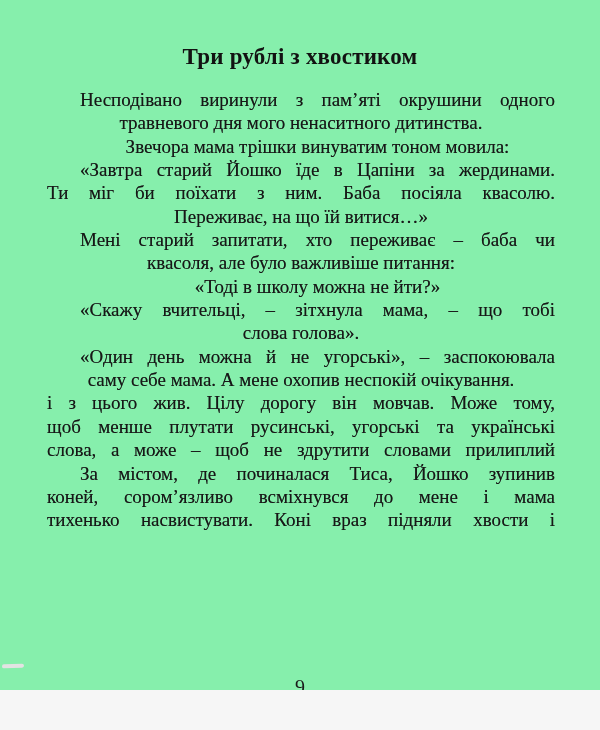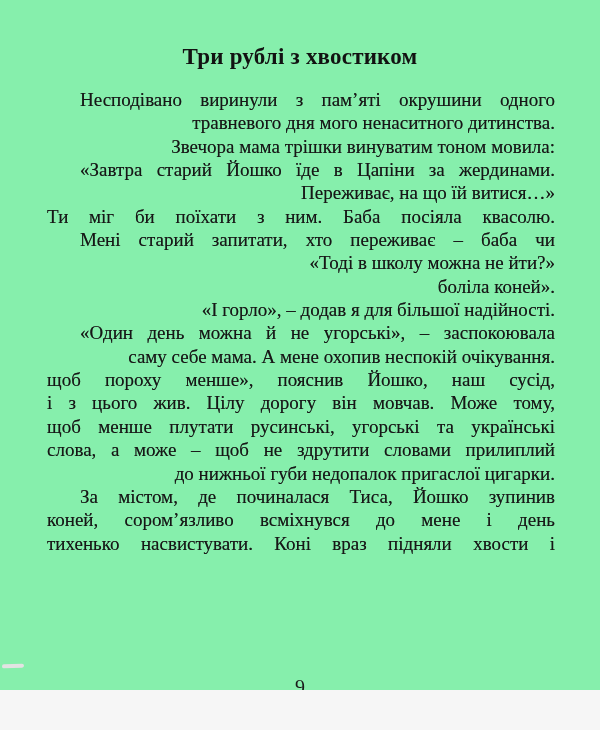--- a/index.html
+++ b/index.html
@@ -27,21 +27,21 @@
   .text-block {
     position: absolute;
     top: 88px;
     left: 47px;
     width: 508px;
   }
   .line {
     height: 23.35px;
     line-height: 23.35px;
     font-size: 19px;
-    text-align: right;
+    text-align: center;
     white-space: normal;
     overflow: hidden;
     color: #171717;
     text-shadow: 0 0 0.4px rgba(20,20,20,0.55);
   }
   .line.j {
     text-align: justify;
     text-align-last: justify;
   }
   .line.ind { text-indent: 33px; }
@@ -66,35 +66,34 @@
 
 <div class="page">
   <div class="title">Три рублі з хвостиком</div>
 
   <div class="text-block">
     <div>
         <div class="line j ind">Несподівано виринули з пам’яті окрушини одного</div>
         <div class="line">травневого дня мого ненаситного дитинства.</div>
         <div class="line ind">Звечора мама трішки винуватим тоном мовила:</div>
         <div class="line j ind">«Завтра старий Йошко їде в Цапіни за жердинами.</div>
+        <div class="line j">Ти міг би поїхати з ним. Баба посіяла квасолю.</div>
         <div class="line">Переживає, на що їй витися…»</div>
-        <div class="line j">Ти міг би поїхати з ним. Баба посіяла квасолю.</div>
         <div class="line j ind">Мені старий запитати, хто переживає – баба чи</div>
+        <div class="line">квасоля, але було важливіше питання:</div>
         <div class="line ind">«Тоді в школу можна не йти?»</div>
-        <div class="line">боліла коней».</div>
-        <div class="line ind">«І горло», – додав я для більшої надійності.</div>
+        <div class="line j ind">«Скажу вчительці, – зітхнула мама, – що тобі</div>
+        <div class="line">слова голова».</div>
         <div class="line j ind">«Один день можна й не угорські», – заспокоювала</div>
         <div class="line">саму себе мама. А мене охопив неспокій очікування.</div>
-        <div class="line j">щоб пороху менше», пояснив Йошко, наш сусід,</div>
         <div class="line j">і з цього жив. Цілу дорогу він мовчав. Може тому,</div>
         <div class="line j">щоб менше плутати русинські, угорські та українські</div>
         <div class="line j">слова, а може – щоб не здрутити словами прилиплий</div>
-        <div class="line">до нижньої губи недопалок пригаслої цигарки.</div>
         <div class="line j ind">За містом, де починалася Тиса, Йошко зупинив</div>
-        <div class="line j">коней, сором’язливо всміхнувся до мене і день</div>
+        <div class="line j">коней, сором’язливо всміхнувся до мене і мама</div>
         <div class="line j">тихенько насвистувати. Коні враз підняли хвости і</div>
       </div>
   </div>
 
   <div class="smudge"></div>
 
   <div class="page-number">9</div>
 </div>
 
 </body></html>

